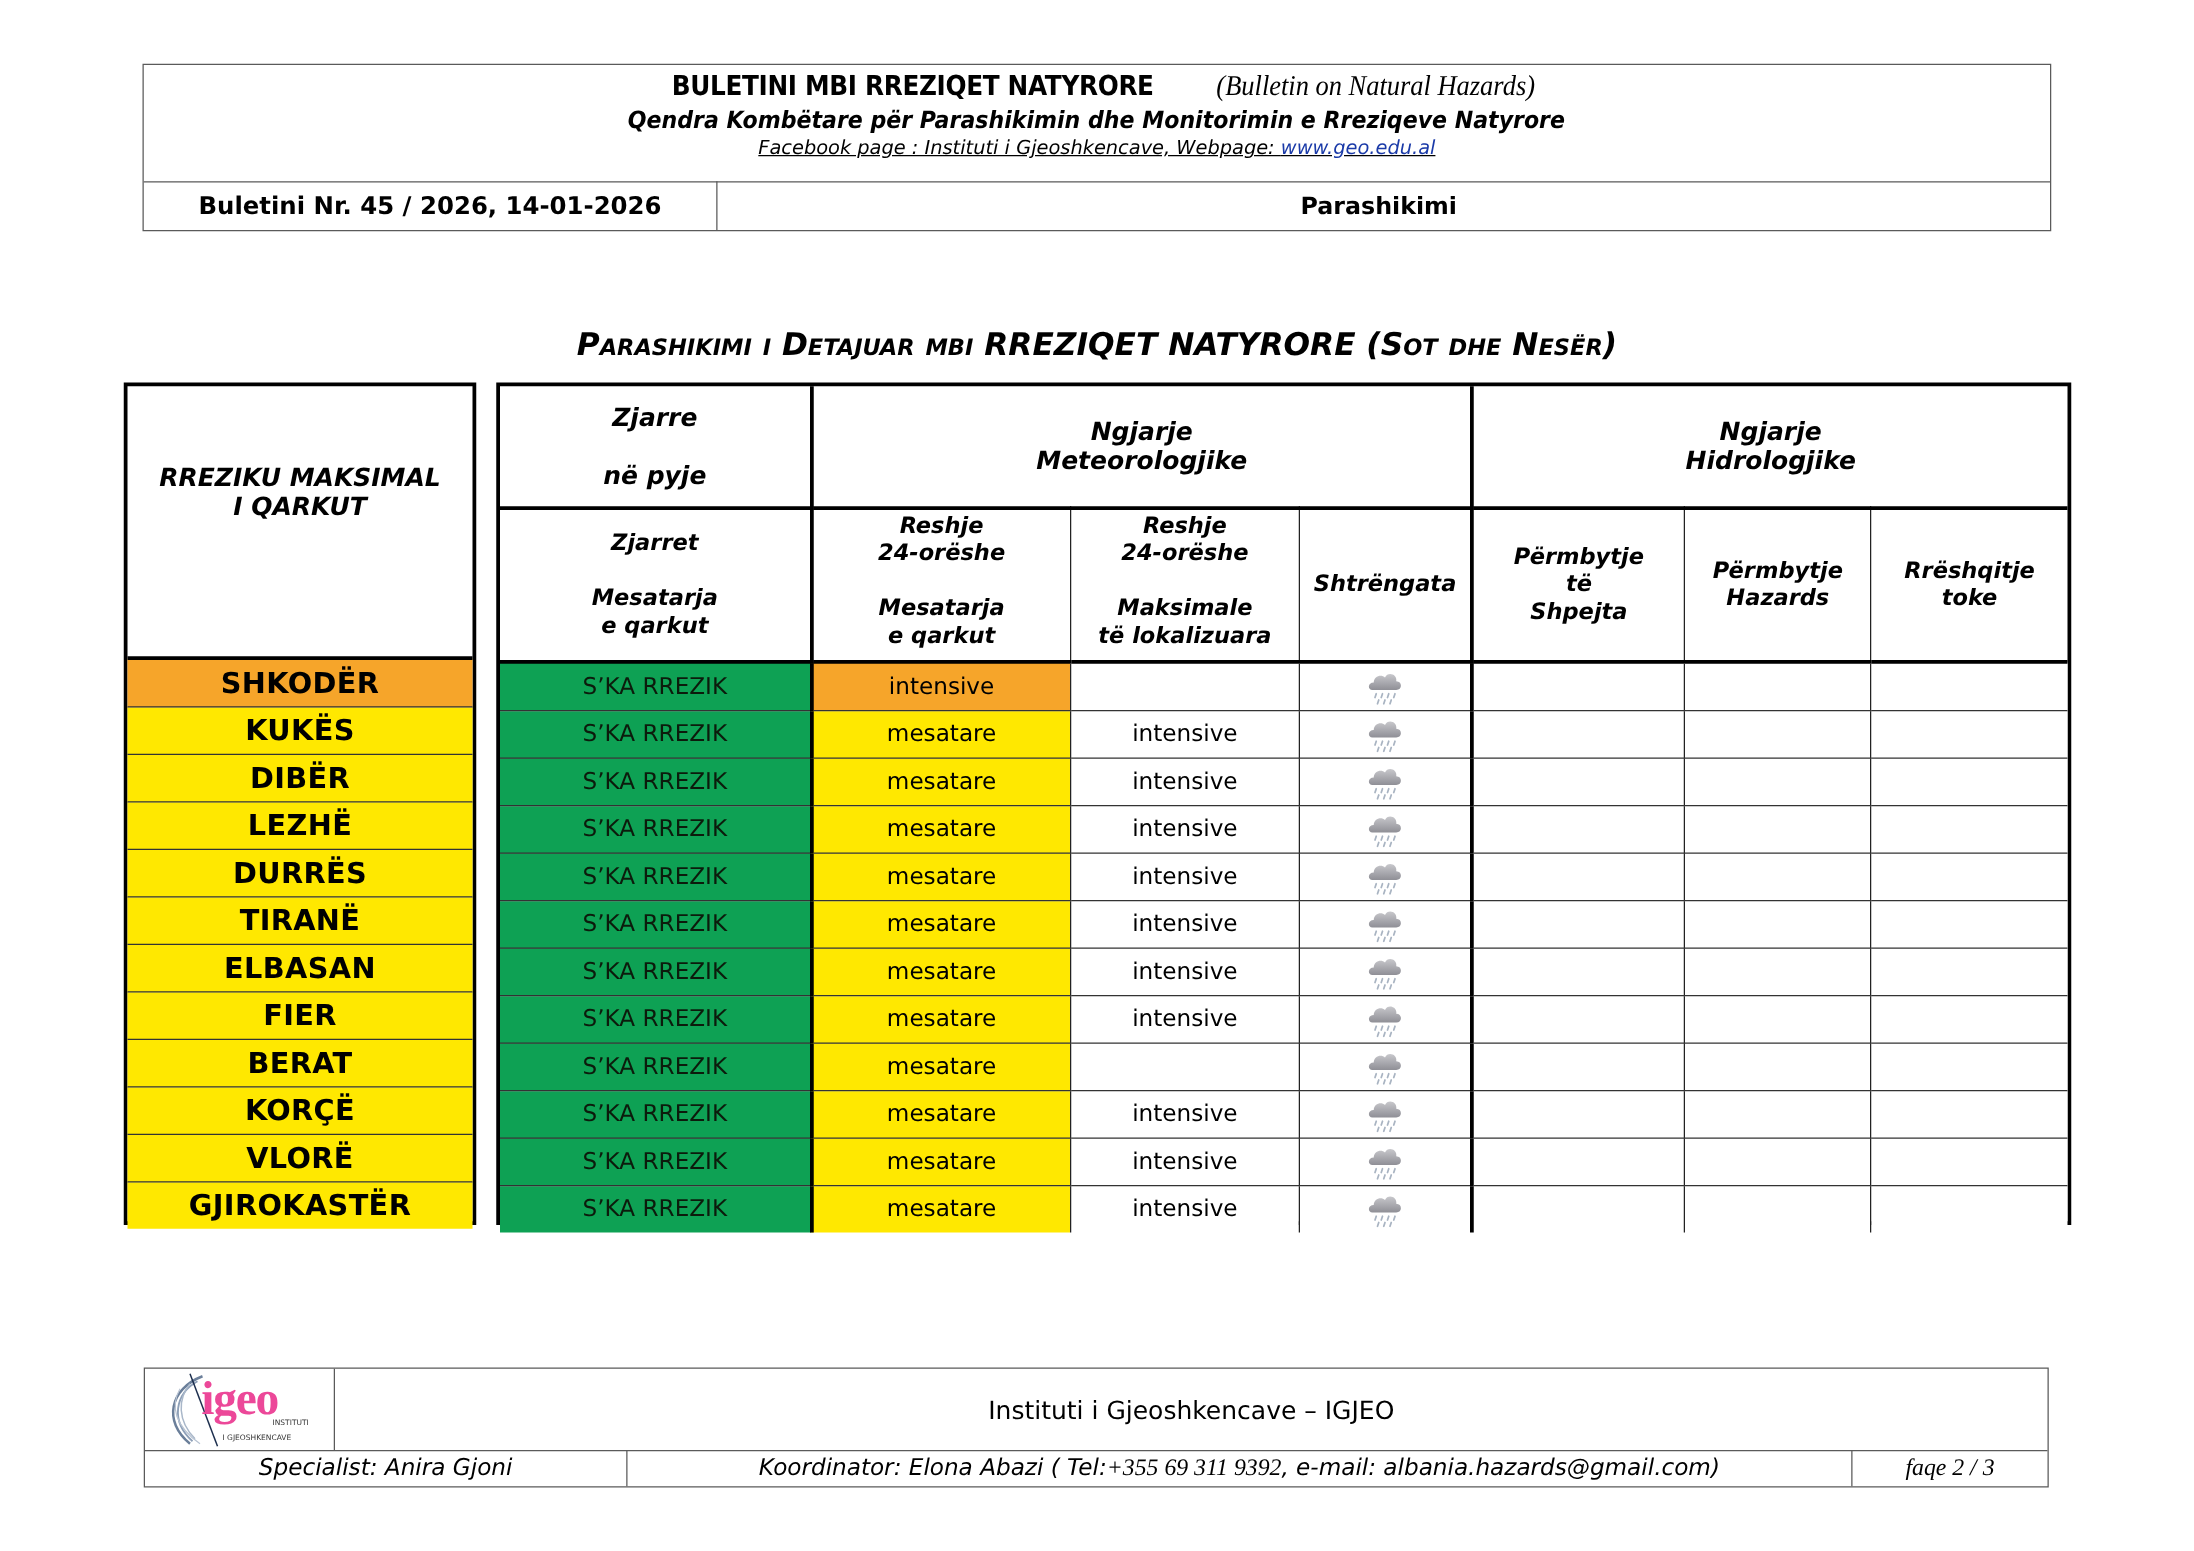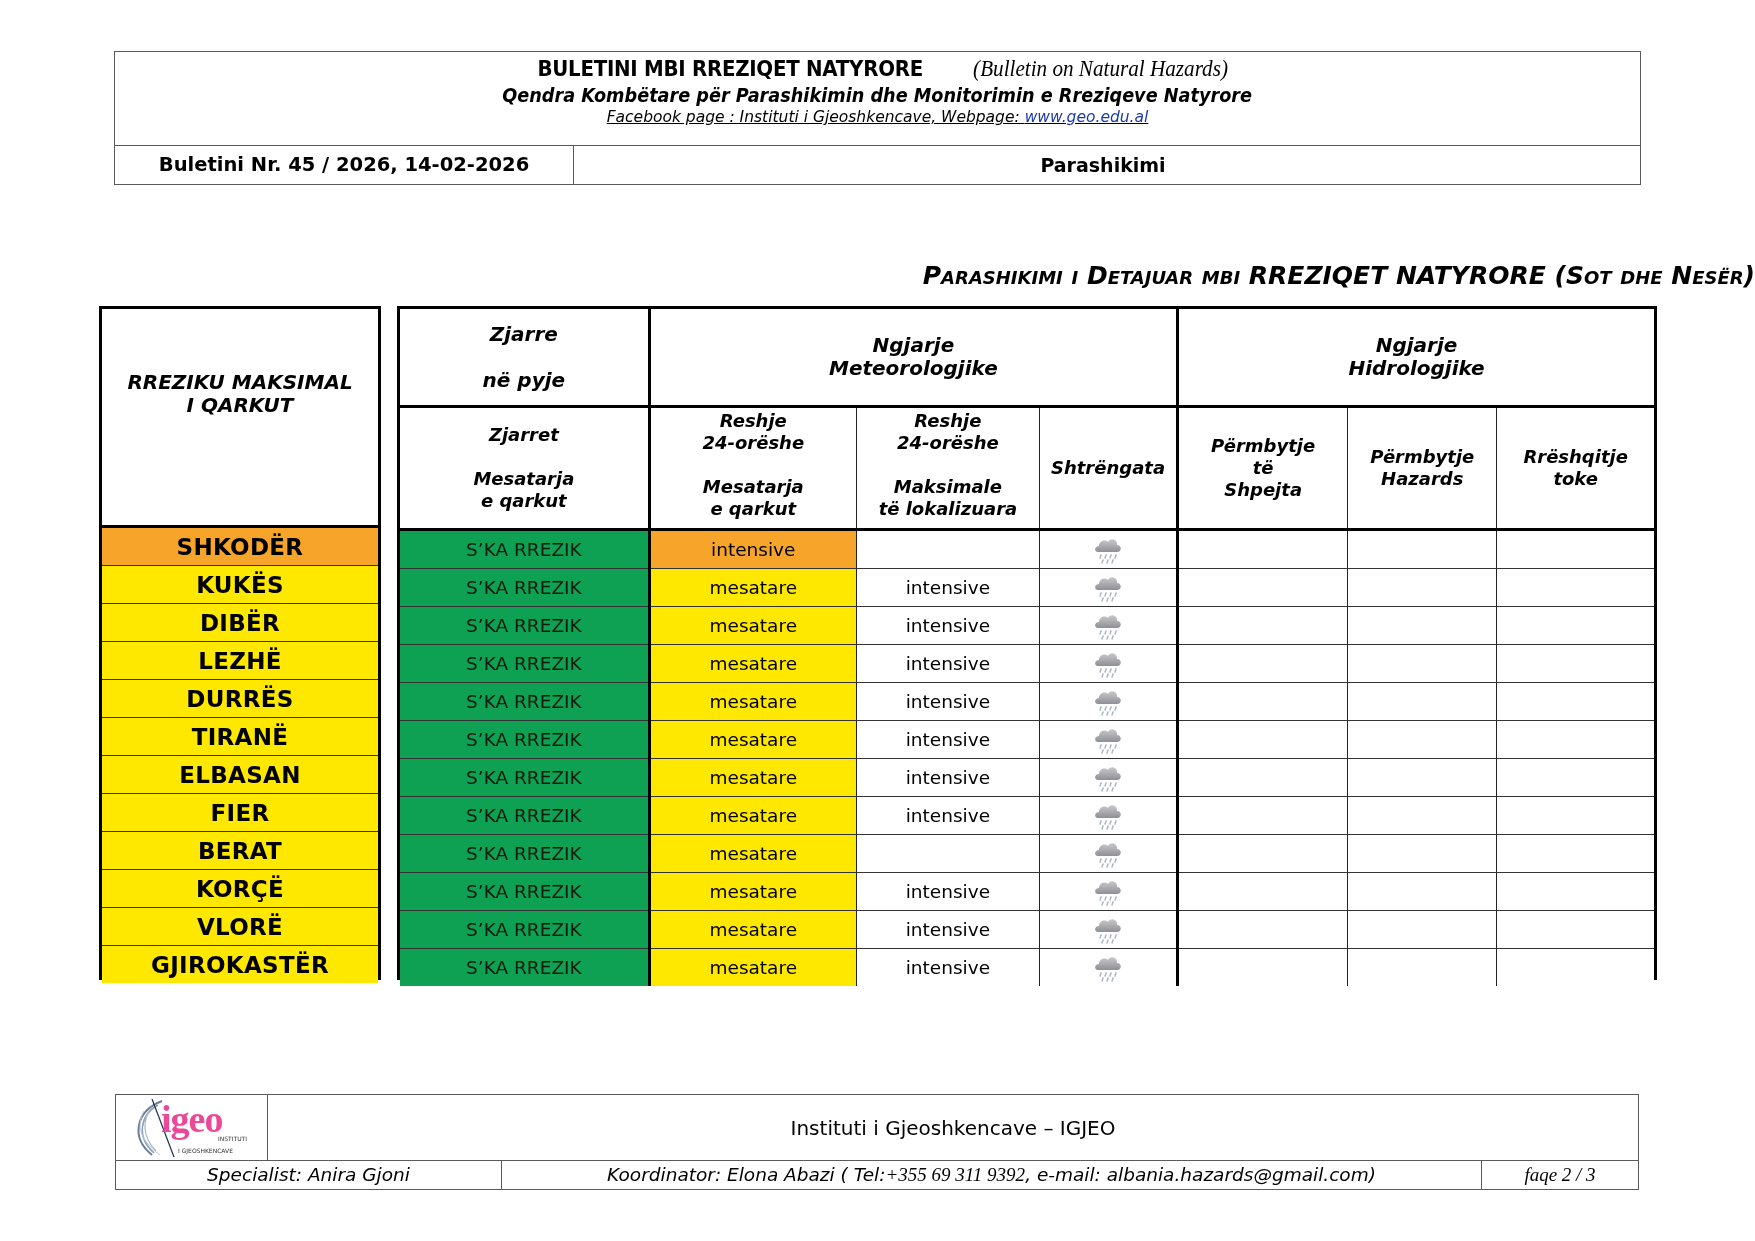--- a/index.html
+++ b/index.html
@@ -13,21 +13,21 @@
   .hdr-title-en { font-family: "Liberation Serif", serif; font-style: italic; font-size: 23px; margin-left: 10px; display: inline-block; transform: scaleX(0.92); }
   .hdr-sub { font-size: 19px; font-weight: bold; font-style: italic; line-height: 24px; display: inline-block; transform: scaleX(0.93); }
   .hdr-link { font-size: 15.5px; font-style: italic; line-height: 20px; text-decoration: underline; }
   .hdr-link a { color: #1a3aa8; }
   .hdr-bottom { position: absolute; left: 0; top: 93px; right: 0; bottom: 0; display: flex; }
   .hdr-bulletin { width: 458px; border-right: 1.5px solid #5a5a5a; display: flex; align-items: center; justify-content: center; font-size: 19.5px; font-weight: bold; }
   .hdr-forecast { flex: 1; display: flex; align-items: center; justify-content: center; font-size: 19px; }
   .hdr-forecast b { margin-right: 8px; }
 
   
-  .section-title { position: absolute; left: 0; width: 1755px; top: 261px; text-align: right; font-size: 25px; font-weight: bold; font-style: italic; }
+  .section-title { position: absolute; left: 0; width: 1755px; top: 261px; text-align: center; font-size: 25px; font-weight: bold; font-style: italic; }
   .section-title .sc { font-variant: small-caps; }
 
   
   .tbl-left, .tbl-right { position: absolute; top: 306px; border: 3.5px solid #000; box-sizing: border-box; }
   .tbl-left { left: 99px; width: 282px; height: 674px; }
   .tbl-right { left: 397px; width: 1260px; height: 674px; }
 
   table { border-collapse: collapse; width: 100%; height: 100%; table-layout: fixed; }
   th, td { padding: 0; text-align: center; vertical-align: middle; }
   th { font-style: italic; font-weight: bold; font-size: 20px; line-height: 23px; }
@@ -70,21 +70,21 @@
     <div class="hdr-title-line">
       <span class="hdr-title">BULETINI MBI RREZIQET NATYRORE</span>
       <span class="hdr-title-en">(Bulletin on Natural Hazards)</span>
     </div>
     <div><span class="hdr-sub">Qendra Kombëtare për Parashikimin dhe Monitorimin e Rreziqeve Natyrore</span></div>
     <div class="hdr-link">
       <span>Facebook page : Instituti i Gjeoshkencave, Webpage: </span><a>www.geo.edu.al</a>
     </div>
   </div>
   <div class="hdr-bottom">
-    <div class="hdr-bulletin">Buletini Nr. 45 / 2026, 14-02-2026</div>
+    <div class="hdr-bulletin">Buletini Nr. 45 / 2026, 14-01-2026</div>
     <div class="hdr-forecast">
       <b>Parashikimi</b>
     </div>
   </div>
 </div>
 
 <div class="section-title">
   <span class="sc">Parashikimi i Detajuar mbi </span><span>RREZIQET NATYRORE</span><span> (</span><span class="sc">Sot dhe Nesër</span><span>)</span>
 </div>
 

